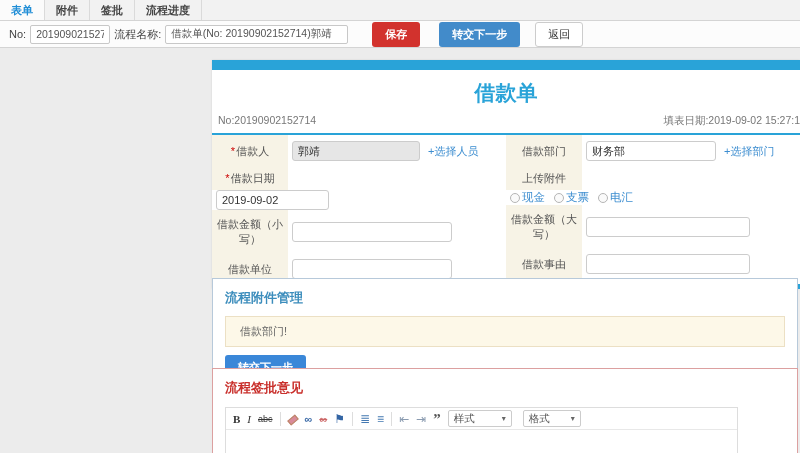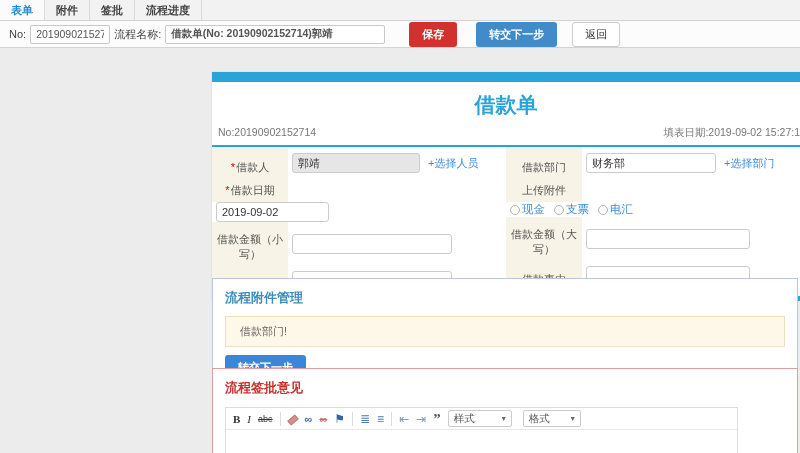--- a/index.html
+++ b/index.html
@@ -13,40 +13,40 @@
   .tab { padding:0 11px; line-height:20px; font-size:11px; font-weight:bold; color:#444;
          border-right:1px solid #dadada; cursor:pointer; }
   .tab.active { color:#1f8dd6; background:#fbfbfb; }
   
   .toolbar { height:27px; background:#fcfcfc; border-bottom:1px solid #d4d4d4;
              display:flex; align-items:center; padding:0 5px; }
   .tlabel { font-size:11px; color:#444; margin:0 4px; white-space:nowrap; }
   .tinput { height:19px; border:1px solid #c8c8c8; border-radius:2px; font-size:10.5px;
             padding:1px 5px; color:#555; font-family:inherit; background:#fff; }
   .no-input { width:80px; }
-  .pname-input { width:220px;font-weight:bold; }
+  .pname-input { width:183px; }
   .btn { font-size:11px; font-weight:bold; border-radius:3px; padding:4px 12px;
          border:1px solid transparent; cursor:pointer; font-family:inherit; }
   .btn-save { background:#d2322d; color:#fff; margin-left:24px; }
   .btn-next { background:#428bca; color:#fff; margin-left:19px; }
   .btn-back { background:#fff; color:#333; border-color:#ccc; margin-left:15px; font-weight:normal; }
   
-  .main-panel { position:absolute; left:212px; top:72px; width:588px; background:#fff;
+  .main-panel { position:absolute; left:212px; top:60px; width:588px; background:#fff;
                 box-shadow:0 0 2px rgba(0,0,0,0.10); }
   .blue-top { height:10px; background:#29a3d8; }
   .form-title { text-align:center; color:#29a3d8; font-size:21px; font-weight:600; padding:9px 0 5px; }
   .meta-row { display:flex; justify-content:space-between; font-size:10.5px; color:#777;
               padding:2px 0 5px 6px; white-space:nowrap; }
   .blue-sep { height:2px; background:#29a3d8; }
   .formgrid { display:flex; flex-wrap:wrap; }
   .half { width:50%; }
   .frow { display:flex; }
   .r1 { min-height:32px; } .r2 { min-height:34px;flex-direction:column; } .r3 { min-height:44px; } .r4 { min-height:30px; }
   .flabel { width:76px; background:#f7f3e6; color:#555; font-size:11px; line-height:15px;
-            display:flex; align-items:flex-end; justify-content:center; text-align:center;
+            display:flex; align-items:center; justify-content:center; text-align:center;
             padding:4px 3px; flex-shrink:0; }
   .fvalue { flex:1; display:flex; align-items:center; padding-left:4px; background:#fff; min-width:0; }
   .req { color:#c00; margin-right:1px; }
   .inp { border:1px solid #ccc; border-radius:3px; height:20px; font-size:11px;
          padding:1px 5px; color:#333; font-family:inherit; background:#fff; }
   .inp.gray { background:#e6e6e6; }
   .w-borrower { width:128px; } .w-dept { width:130px; } .w-date { width:113px; }
   .w-amt-s { width:160px; } .w-unit { width:160px; } .w-amt-b { width:164px; } .w-reason { width:164px; }
   .sel-link { color:#3c8dd0; font-size:11px; margin-left:8px; text-decoration:none; white-space:nowrap; cursor:pointer; }
   .radio-group { display:flex; align-items:center; gap:9px; }

